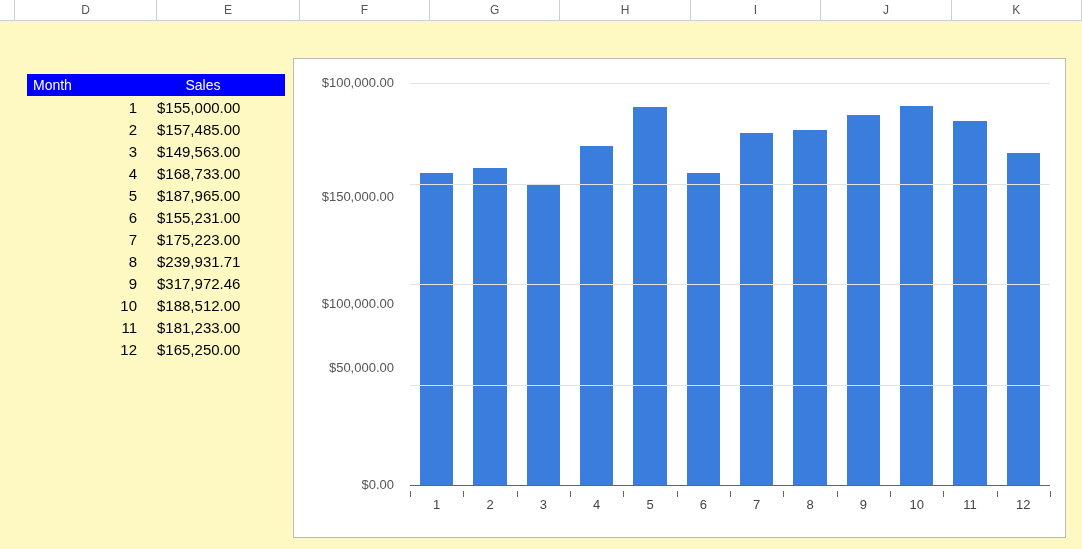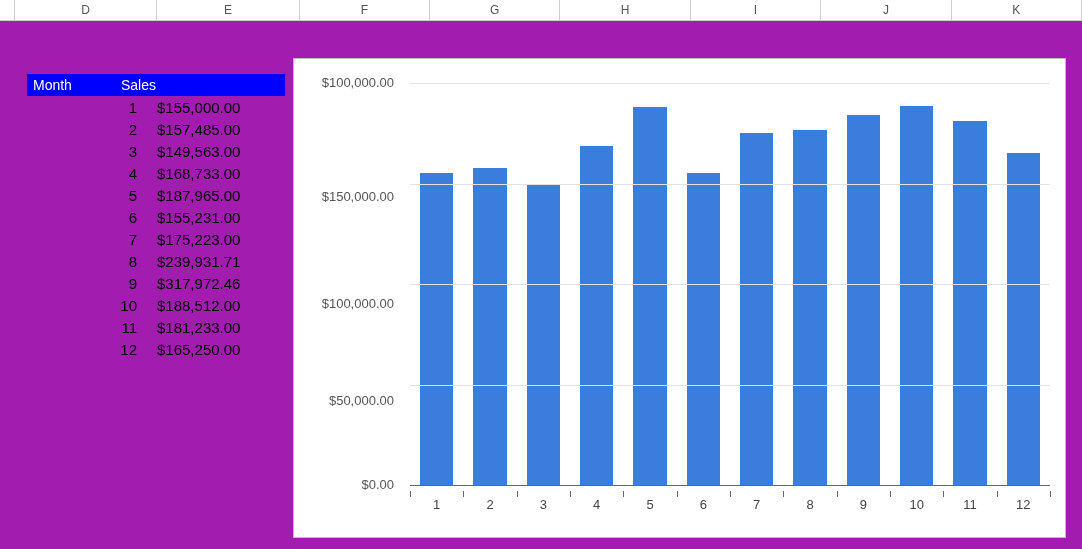--- a/index.html
+++ b/index.html
@@ -24,21 +24,21 @@
   .col-header-cell {
     border-right: 1px solid #cfcfcf;
     display: flex;
     align-items: center;
     justify-content: center;
   }
   .stage {
     position: relative;
     width: 1082px;
     height: 529px;
-    background:#a21caf;
+    background:#fef9c3;
   }
   .data-table {
     position:absolute;
     left: 27px;
     top: 53px;
     width: 258px;
   }
   .data-table .hdr-row {
     display:flex;
     background:#0000ff;
@@ -46,21 +46,21 @@
     font-weight:500;
     height:22px;
     align-items:center;
   }
   .data-table .hdr-month {
     flex: 0 0 88px;
     padding-left:6px;
   }
   .data-table .hdr-sales {
     flex: 1;
-    text-align:left;
+    text-align:center;
   }
   .data-table .row {
     display:flex;
     height:22px;
     align-items:center;
     font-size:15px;
   }
   .data-table .row .c1 {
     flex: 0 0 110px;
     text-align:right;
@@ -215,21 +215,21 @@
         <div class="row">
           <div class="c1">12</div>
           <div class="c2">$165,250.00</div>
         </div>
       </div>
   </div>
 
   <div class="chart-container">
     <div class="y-labels" id="y-labels">
         <div class="y-label" style="top: 394px;">$0.00</div>
-        <div class="y-label" style="top: 310px;">$50,000.00</div>
+        <div class="y-label" style="top: 277px;">$50,000.00</div>
         <div class="y-label" style="top: 193px; margin-top: 20px;">$100,000.00</div>
         <div class="y-label" style="top: 106px;">$150,000.00</div>
         <div class="y-label" style="top: -8px;">$100,000.00</div>
       </div>
     <div class="plot" id="plot">
       <div class="bars" id="bars">
           <div class="bar" style="left: 10.1333px; width: 33.0667px; height: 311.55px; background: rgb(59, 125, 221);"></div>
           <div class="bar" style="left: 63.4667px; width: 33.0667px; height: 316.545px; background: rgb(59, 125, 221);"></div>
           <div class="bar" style="left: 116.8px; width: 33.0667px; height: 300.622px; background: rgb(59, 125, 221);"></div>
           <div class="bar" style="left: 170.133px; width: 33.0667px; height: 339.153px; background: rgb(59, 125, 221);"></div>

